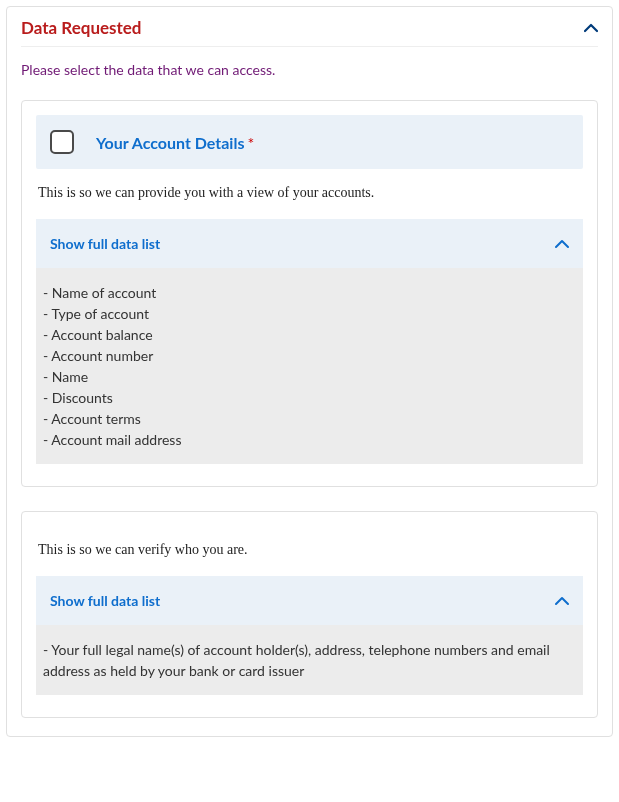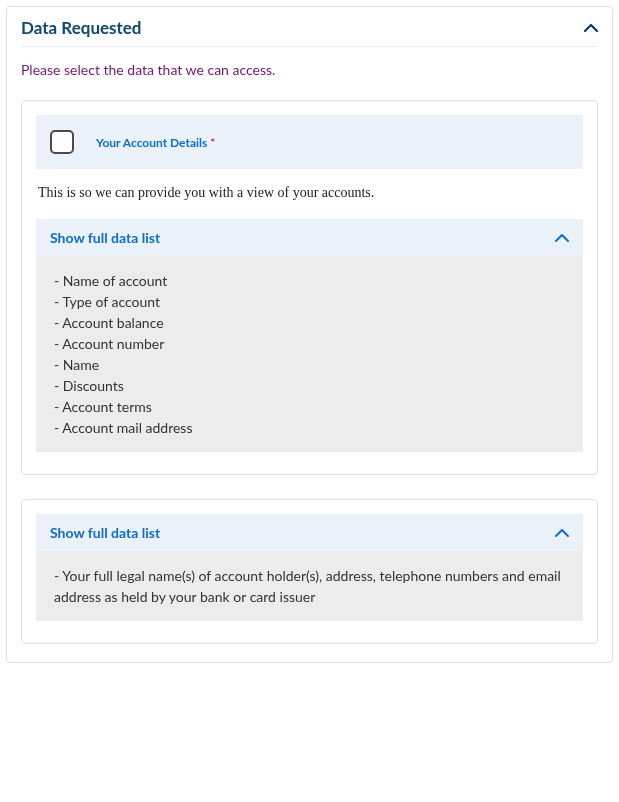--- a/index.html
+++ b/index.html
@@ -21,21 +21,21 @@
     display: flex;
     justify-content: space-between;
     align-items: center;
     padding-bottom: 8px;
     border-bottom: 1px solid #eee;
     margin-bottom: 6px;
   }
   .panel-title {
     font-size: 17px;
     font-weight: 700;
-    color: #0c4a6e;
+    color: #b91c1c;
   }
   .chevron {
     color: #003b7a;
     font-size: 14px;
     font-weight: 700;
     cursor: pointer;
     user-select: none;
     line-height: 1;
   }
   .chevron svg { display:block; }
@@ -62,47 +62,47 @@
     width: 24px;
     height: 24px;
     border: 2px solid #4a4a4a;
     border-radius: 5px;
     background: #fff;
     cursor: pointer;
     flex: 0 0 auto;
   }
   .cluster-label {
     margin-left: 22px;
-    font-size: 12px;
+    font-size: 16px;
     font-weight: 700;
     color: #0f6ecd;
   }
   .req-star { color: #c00; font-weight: 400; margin-left: 3px; }
   .description {
     font-size: 14px;
     color: #222;
     margin: 16px 2px 18px;
     font-family: Liberation Serif, serif;
   }
   .toggle-row {
     background: #eaf1f8;
     display: flex;
     justify-content: space-between;
     align-items: center;
-    padding: 10px 14px;
+    padding: 16px 14px;
     cursor: pointer;
   }
   .toggle-label {
     font-size: 14px;
     font-weight: 700;
     color: #0f6ecd;
   }
   .data-list {
     background: #ececec;
-    padding: 14px 18px;
+    padding: 14px 7px;
     font-size: 14px;
     color: #333;
     line-height: 1.5;
   }
   .data-list-row::before {
     content: "- ";
   }
 </style>
 </head>
 <body>
@@ -141,20 +141,21 @@
       <div class="data-list-row">Account balance</div>
       <div class="data-list-row">Account number</div>
       <div class="data-list-row">Name</div>
       <div class="data-list-row">Discounts</div>
       <div class="data-list-row">Account terms</div>
       <div class="data-list-row">Account mail address</div>
     </div>
   </div>
 
   <div class="card">
+    <div class="description">This is so we can verify who you are.</div>
     <div class="toggle-row">
       <div class="toggle-label">Show full data list</div>
       <div class="chevron">
         <svg width="14" height="10" viewBox="0 0 14 10">
             <path d="M1 8 L7 2 L13 8" stroke="#0f6ecd" stroke-width="2" fill="none" stroke-linecap="round" stroke-linejoin="round"></path>
           </svg>
       </div>
     </div>
     <div class="data-list">
       <div class="data-list-row">Your full legal name(s) of account holder(s), address, telephone numbers and email address as held by your bank or card issuer</div>

